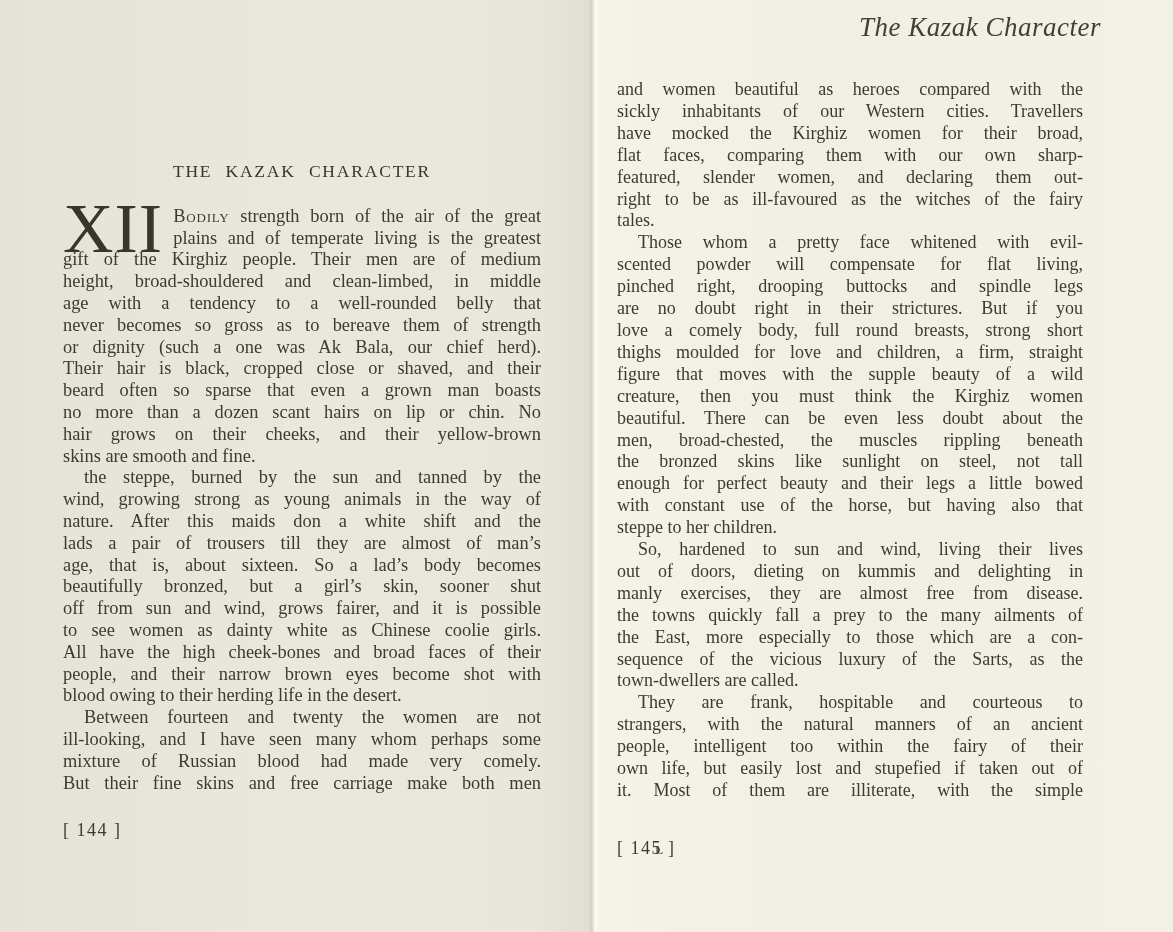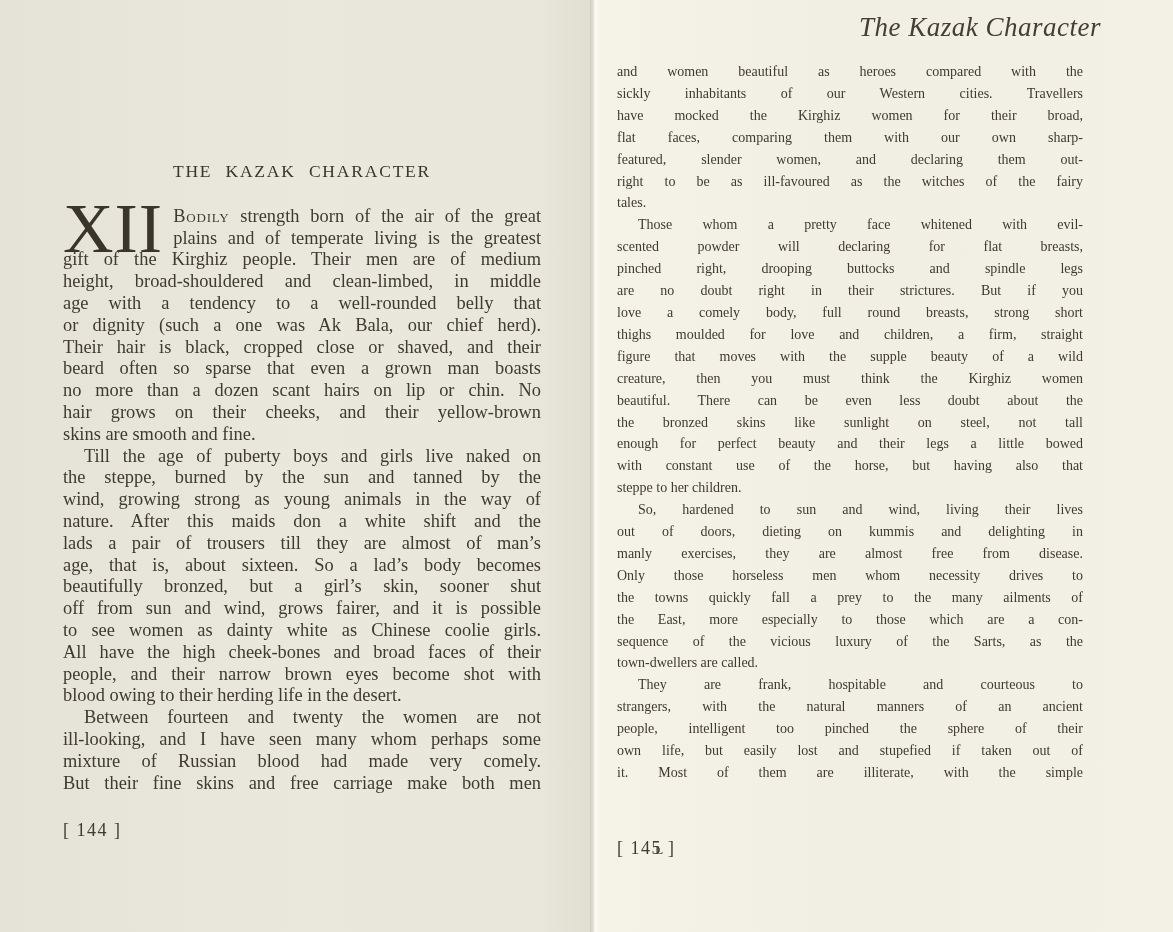--- a/index.html
+++ b/index.html
@@ -49,23 +49,23 @@
   }
   .text-block-left {
     left: 63px;
     top: 161px;
     width: 478px;
     font-size: 18.4px;
     line-height: 21.8px;
   }
   .text-block-right {
     left: 23px;
-    top: 61px;
+    top: 79px;
     width: 466px;
-    font-size: 14px;
+    font-size: 18px;
     line-height: 21.9px;
   }
   .chapter-heading {
     font-size: 17.5px;
     font-weight: 500;
     letter-spacing: 1.8px;
     word-spacing: 7px;
     text-align: center;
     margin: 0 0 23px 0;
     color: #39362d;
@@ -143,29 +143,29 @@
     <div class="text-block text-block-left">
       <h1 class="chapter-heading">THE KAZAK CHARACTER</h1>
       <div id="left-paragraphs">
           <div class="para">
             <span class="dropcap">XII</span>
             <div class="line"><span class="lead-caps">Bodily</span> strength born of the air of the great</div>
             <div class="line">plains and of temperate living is the greatest</div>
             <div class="line">gift of the Kirghiz people.  Their men are of medium</div>
             <div class="line">height, broad-shouldered and clean-limbed, in middle</div>
             <div class="line">age with a tendency to a well-rounded belly that</div>
+            <div class="line">never becomes so gross as to bereave them of strength</div>
             <div class="line">or dignity (such a one was Ak Bala, our chief herd).</div>
             <div class="line">Their hair is black, cropped close or shaved, and their</div>
             <div class="line">beard often so sparse that even a grown man boasts</div>
             <div class="line">no more than a dozen scant hairs on lip or chin.  No</div>
             <div class="line">hair grows on their cheeks, and their yellow-brown</div>
             <div class="line">skins are smooth and fine.</div>
           </div>
           <div class="para indented">
-            <div class="line">Till the age of puberty boys and girls live naked on</div>
             <div class="line">the steppe, burned by the sun and tanned by the</div>
             <div class="line">wind, growing strong as young animals in the way of</div>
             <div class="line">nature.  After this maids don a white shift and the</div>
             <div class="line">lads a pair of trousers till they are almost of man’s</div>
             <div class="line">age, that is, about sixteen.  So a lad’s body becomes</div>
             <div class="line">beautifully bronzed, but a girl’s skin, sooner shut</div>
             <div class="line">off from sun and wind, grows fairer, and it is possible</div>
             <div class="line">to see women as dainty white as Chinese coolie girls.</div>
             <div class="line">All have the high cheek-bones and broad faces of their</div>
             <div class="line">people, and their narrow brown eyes become shot with</div>
@@ -190,47 +190,47 @@
             <div class="line">and women beautiful as heroes compared with the</div>
             <div class="line">sickly inhabitants of our Western cities.  Travellers</div>
             <div class="line">have mocked the Kirghiz women for their broad,</div>
             <div class="line">flat faces, comparing them with our own sharp-</div>
             <div class="line">featured, slender women, and declaring them out-</div>
             <div class="line">right to be as ill-favoured as the witches of the fairy</div>
             <div class="line">tales.</div>
           </div>
           <div class="para indented">
             <div class="line">Those whom a pretty face whitened with evil-</div>
-            <div class="line">scented powder will declaring for flat breasts,</div>
+            <div class="line">scented powder will compensate for flat living,</div>
             <div class="line">pinched right, drooping buttocks and spindle legs</div>
             <div class="line">are no doubt right in their strictures.  But if you</div>
             <div class="line">love a comely body, full round breasts, strong short</div>
             <div class="line">thighs moulded for love and children, a firm, straight</div>
             <div class="line">figure that moves with the supple beauty of a wild</div>
             <div class="line">creature, then you must think the Kirghiz women</div>
             <div class="line">beautiful.  There can be even less doubt about the</div>
+            <div class="line">men, broad-chested, the muscles rippling beneath</div>
             <div class="line">the bronzed skins like sunlight on steel, not tall</div>
             <div class="line">enough for perfect beauty and their legs a little bowed</div>
             <div class="line">with constant use of the horse, but having also that</div>
             <div class="line">steppe to her children.</div>
           </div>
           <div class="para indented">
             <div class="line">So, hardened to sun and wind, living their lives</div>
             <div class="line">out of doors, dieting on kummis and delighting in</div>
             <div class="line">manly exercises, they are almost free from disease.</div>
-            <div class="line">Only those horseless men whom necessity drives to</div>
             <div class="line">the towns quickly fall a prey to the many ailments of</div>
             <div class="line">the East, more especially to those which are a con-</div>
             <div class="line">sequence of the vicious luxury of the Sarts, as the</div>
             <div class="line">town-dwellers are called.</div>
           </div>
           <div class="para indented justify-last">
             <div class="line">They are frank, hospitable and courteous to</div>
             <div class="line">strangers, with the natural manners of an ancient</div>
-            <div class="line">people, intelligent too pinched the sphere of their</div>
+            <div class="line">people, intelligent too within the fairy of their</div>
             <div class="line">own life, but easily lost and stupefied if taken out of</div>
             <div class="line">it.  Most of them are illiterate, with the simple</div>
           </div>
         </div>
     </div>
     <div class="page-footer footer-right">
       <span class="signature-mark">L</span>
       <span>[ 145 ]</span>
     </div>
   </div>

